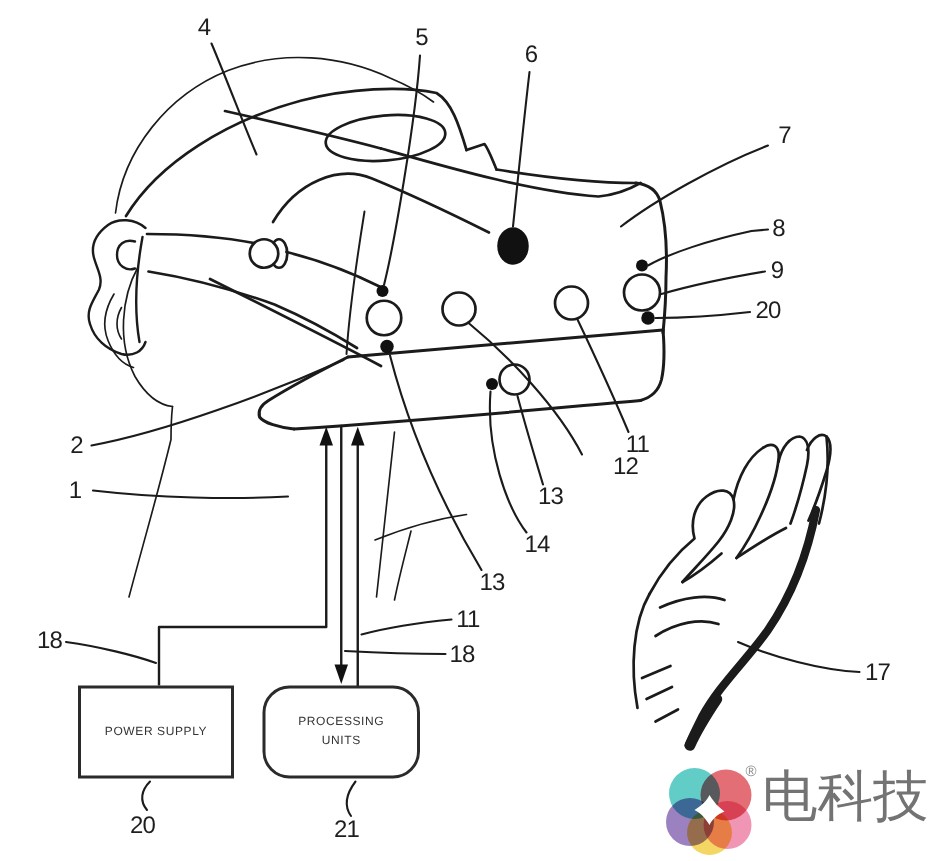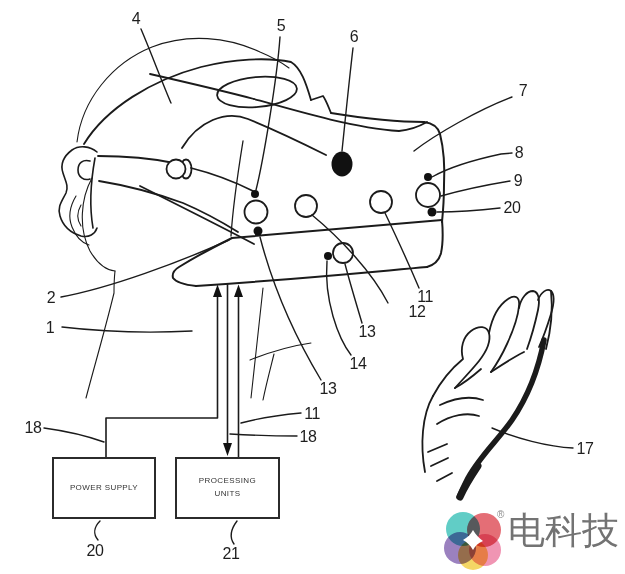--- a/index.html
+++ b/index.html
@@ -158,19 +158,19 @@
   <span class="ref" style="left:585px;top:449px">17</span>
   <span class="ref" style="left:312px;top:414px">11</span>
   <span class="ref" style="left:308px;top:437px">18</span>
   <span class="ref" style="left:33px;top:428px">18</span>
   <span class="ref" style="left:95px;top:551px">20</span>
   <span class="ref" style="left:231px;top:554px">21</span>
 
   <div class="cbox" style="left:52px;top:457px;width:100px;height:58px;">
     <div class="lbl">POWER SUPPLY</div>
   </div>
-  <div class="cbox" style="left:175px;top:457px;width:101px;height:58px;">
+  <div class="cbox" style="left:175px;top:457px;width:101px;height:58px;border-radius:18px;">
     <div class="lbl" style="width:62px">PROCESSING UNITS</div>
   </div>
 
   <span id="regmark">®</span>
   <div id="brand">电科技</div>
 </div>
 
 </body></html>

